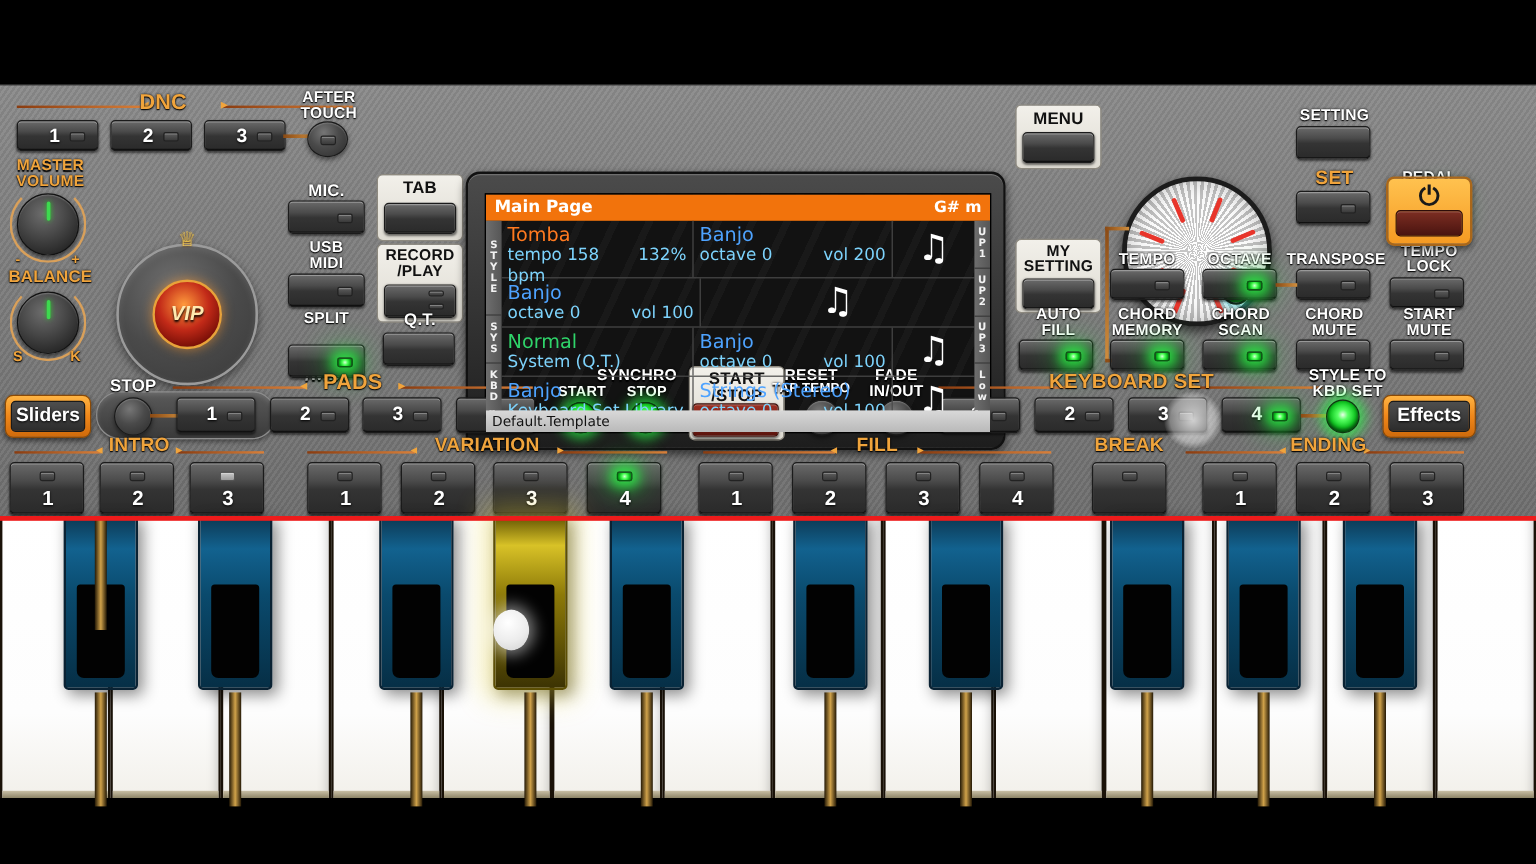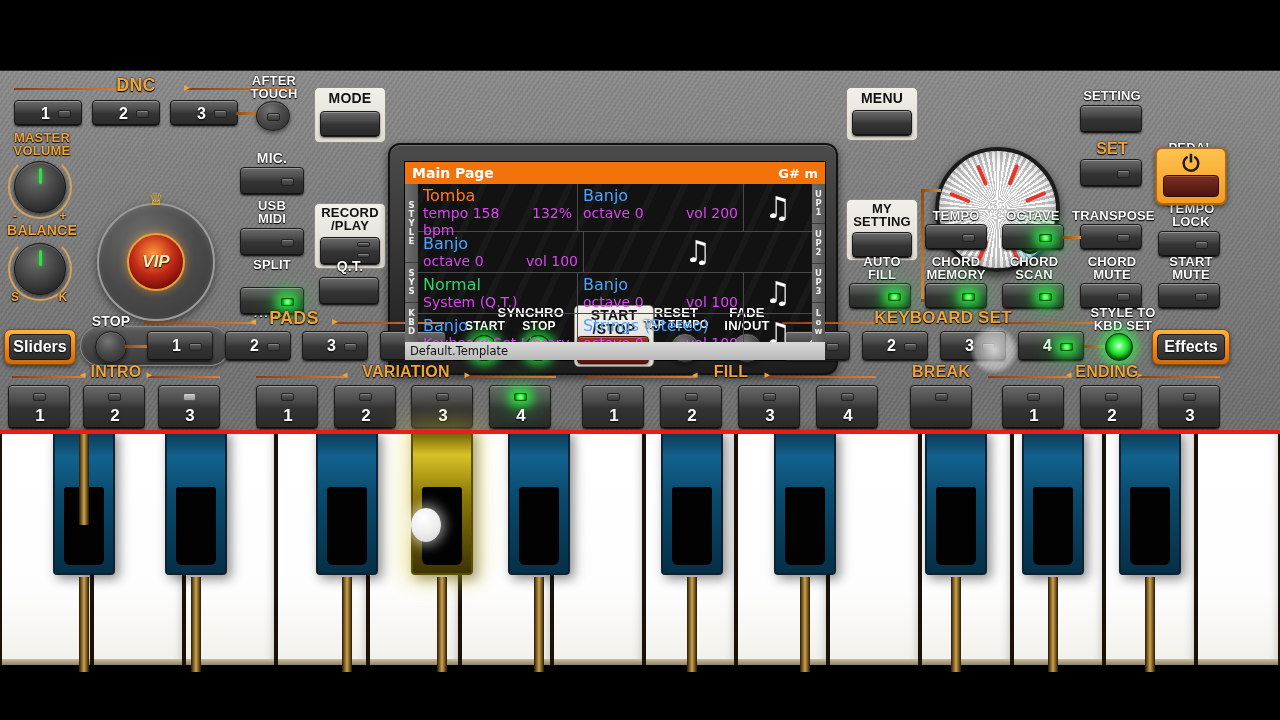--- a/index.html
+++ b/index.html
@@ -99,21 +99,21 @@
   .railcell:last-child { border-bottom:none; }
   .grid { flex:1; display:flex; flex-direction:column; }
   .gcols { display:flex; border-bottom:1px solid #4a4a4a; }
   .gcols:last-child { border-bottom:none; }
   .cL { width:160px; border-right:1px solid #4a4a4a; padding:2px 5px; position:relative; }
   .cM { width:166px; border-right:1px solid #4a4a4a; padding:2px 5px; position:relative; }
   .cR { flex:1; display:flex; align-items:center; justify-content:center; }
   .t-or { color:#ff7a20; font-size:16px; line-height:19px; }
   .t-gr { color:#2fd46a; font-size:16px; line-height:19px; }
   .t-bl { color:#4ea3ff; font-size:16px; line-height:19px; }
-  .t-wh { color:#d946ef; font-size:14px; line-height:17px; }
+  .t-wh { color:#7dd3fc; font-size:14px; line-height:17px; }
   .row-sp { display:flex; justify-content:space-between; }
   .meter { display:flex; gap:4px; margin-top:3px; }
   .meter span { display:block; width:31px; height:8px; background:#9a9a9a; }
   .note { color:#fff; font-size:30px; line-height:30px; }
   .lcdfoot {
     position:absolute; left:0; right:0; bottom:0; height:18px; z-index:2;
     background:linear-gradient(180deg,#d9d9d9,#b9b9b9);
     color:#111; font-size:11.5px; display:flex; align-items:center; padding-left:5px;
   }
   
@@ -337,22 +337,22 @@
     <div class="lbl" style="position:absolute;left:236px;top:141px;width:72px;font-size:13px;">MIDI</div>
     <div class="btn" style="position:absolute;left:240px;top:157px;width:64px;height:28px;">
       <span class="led" style="right:9px;top:10px;"></span>
     </div>
     <div class="lbl" style="position:absolute;left:236px;top:187px;width:72px;font-size:13px;">SPLIT</div>
     <div class="lbl" style="position:absolute;left:236px;top:200px;width:72px;font-size:17px;margin-top:32px;">/MIX</div>
     <div class="btn" style="position:absolute;left:240px;top:216px;width:64px;height:28px;">
       <span class="led on" style="right:9px;top:10px;"></span>
     </div>
 
-    <div class="lightbg" style="position:absolute;left:314px;top:16px;width:72px;height:56px;">
-      <div class="lbl" style="color:#111;text-shadow:none;font-size:14px;padding-top:3px;">MODE</div>
+    <div class="lightbg" style="position:absolute;left:314px;top:74px;width:72px;height:56px;">
+      <div class="lbl" style="color:#111;text-shadow:none;font-size:14px;padding-top:3px;">TAB</div>
       <div class="btn" style="position:absolute;left:5px;top:23px;width:60px;height:26px;"></div>
     </div>
     <div class="lightbg" style="position:absolute;left:314px;top:132px;width:72px;height:66px;">
       <div class="lbl" style="color:#111;text-shadow:none;font-size:13px;padding-top:2px;">RECORD</div>
       <div class="lbl" style="color:#111;text-shadow:none;font-size:13px;">/PLAY</div>
       <div class="btn" style="position:absolute;left:5px;top:33px;width:60px;height:28px;">
         <span class="led" style="right:9px;top:4px;height:5px;"></span>
         <span class="led" style="right:9px;top:15px;height:5px;"></span>
       </div>
     </div>

